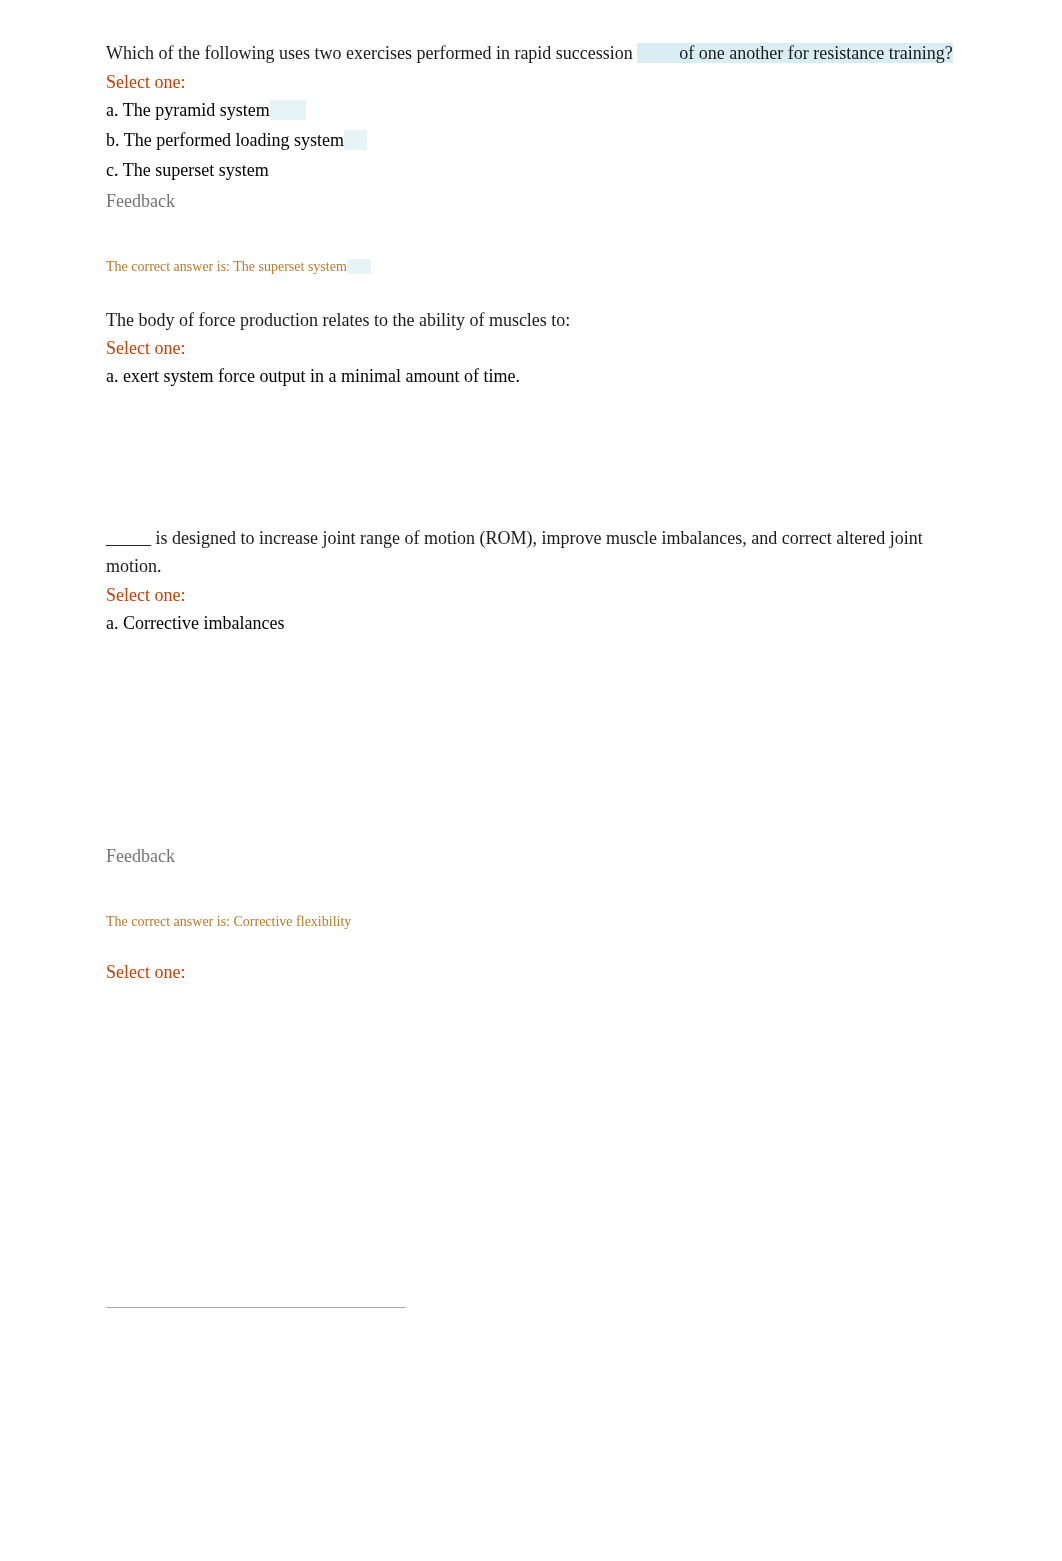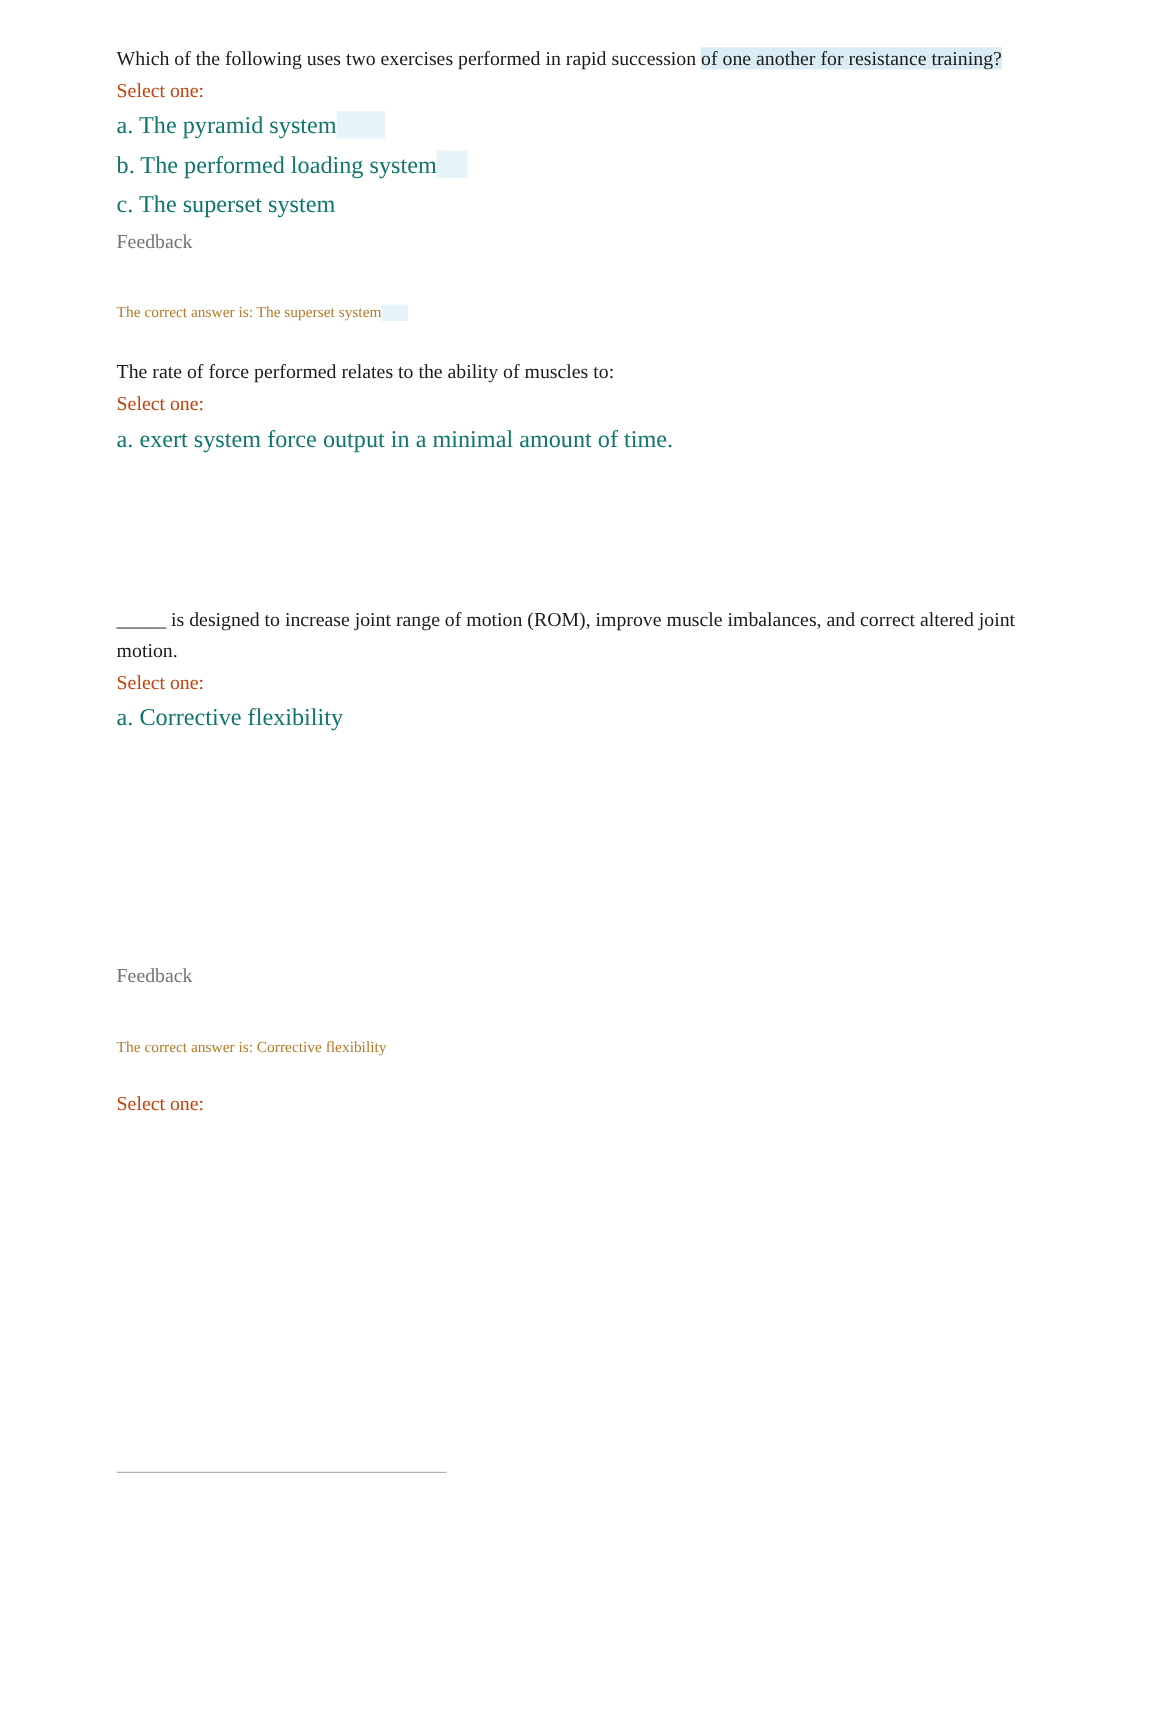--- a/index.html
+++ b/index.html
@@ -29,22 +29,22 @@
       margin-bottom: 4px;
     }
 
     .select-one {
       font-size: 18px;
       color: #c2410c;
       margin-bottom: 4px;
     }
 
     .option {
-      font-size: 22px;
-      color: #0f766e;
+      font-size: 18px;
+      color: #000000;
       line-height: 1.55;
       margin-bottom: 2px;
     }
 
     .feedback-label {
       color: #737373;
       font-size: 18px;
       margin-top: 6px;
       margin-bottom: 2px;
     }
@@ -52,20 +52,21 @@
     .feedback-answer {
       color: #b87a2a;
       font-size: 14px;
       margin-bottom: 8px;
       margin-top: 47px;
     }
 
     .highlight-blue {
       background-color: rgba(173, 216, 230, 0.45);
       display: inline;
+      padding-left: 42px;
     }
 
     .highlight-blue-light {
       background-color: rgba(173, 216, 230, 0.3);
       display: inline;
     }
 
     .highlight-peach {
       background-color: rgba(255, 200, 170, 0.35);
       display: inline;
@@ -99,31 +100,31 @@
   <p class="option">
     <span>c. The superset system</span>
   </p>
   <p class="feedback-label">Feedback</p>
   <p class="feedback-answer">
     <span>The correct answer is: The superset system</span><span class="highlight-blue-light">&nbsp;&nbsp;&nbsp;&nbsp;&nbsp;&nbsp;&nbsp;</span>
   </p>
 </div>
 
 <div class="question-block">
-  <p class="question-text">The rate of force performed relates to the ability of muscles to:</p>
+  <p class="question-text">The body of force production relates to the ability of muscles to:</p>
   <p class="select-one">Select one:</p>
   <p class="option">a. exert system force output in a minimal amount of time.</p>
 
   <div class="large-spacer"></div>
 </div>
 
 <div class="question-block">
   <p class="question-text">_____ is designed to increase joint range of motion (ROM), improve muscle imbalances, and correct altered joint motion.</p>
   <p class="select-one">Select one:</p>
-  <p class="option">a. Corrective flexibility</p>
+  <p class="option">a. Corrective imbalances</p>
 
   <div class="large-spacer"></div>
   <div class="large-spacer"></div>
 
   <p class="feedback-label">Feedback</p>
   <p class="feedback-answer">The correct answer is: Corrective flexibility</p>
 </div>
 
 <div class="question-block">
   <p class="select-one">Select one:</p>

